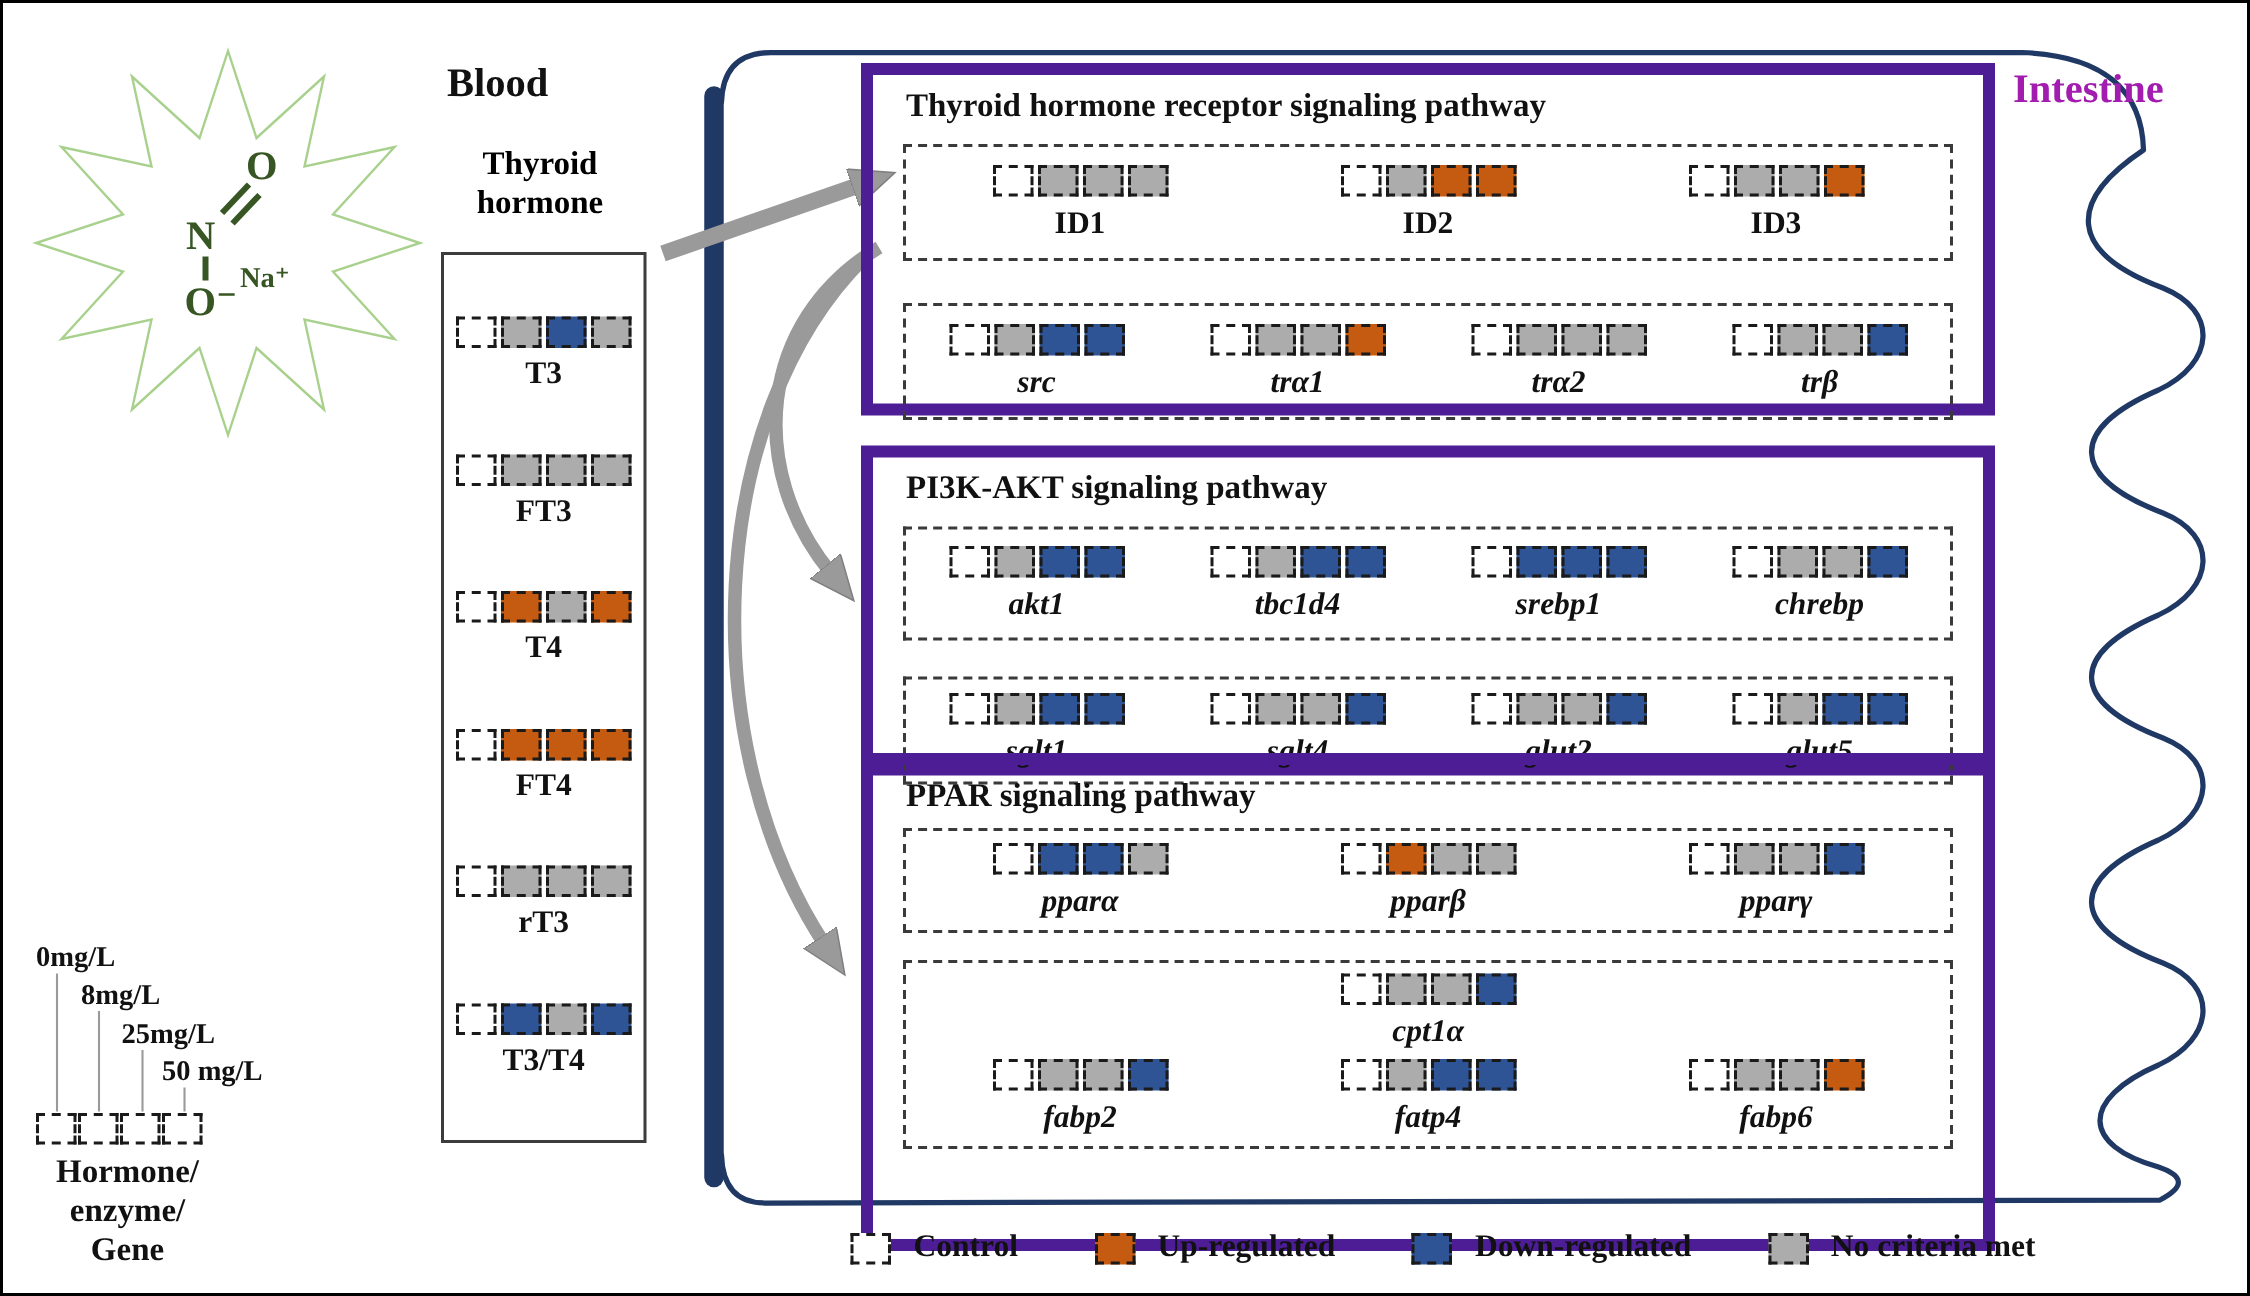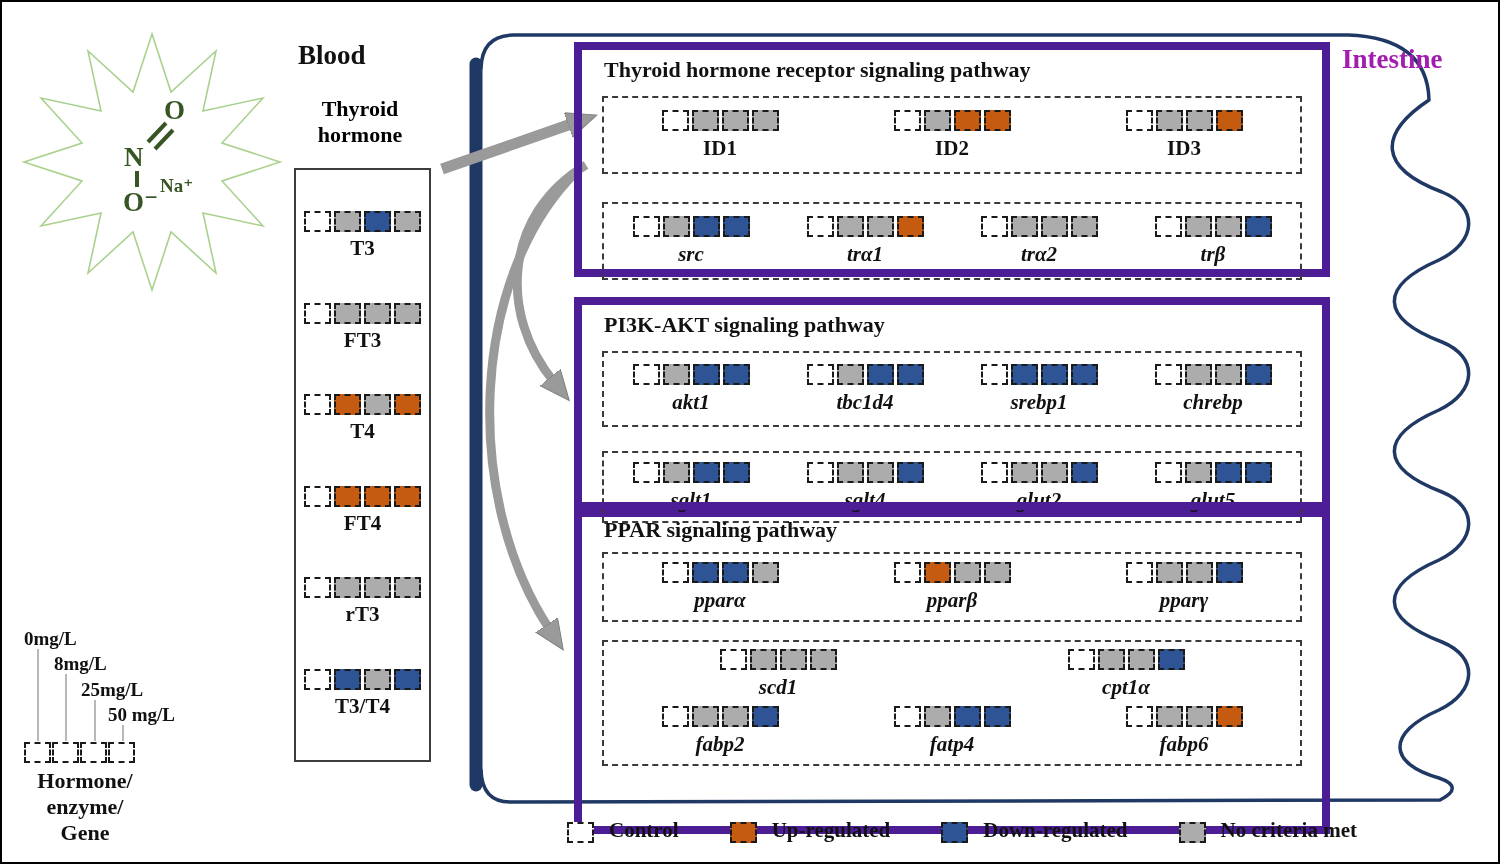--- a/index.html
+++ b/index.html
@@ -366,29 +366,20 @@
         </div>
     </div>
 
     <div class="dashed-row" style="top:130px;height:126px;">
       <div class="gene-row">
           <div class="gene">
             <div class="cells">
               <div class="cell" style="background: rgb(255, 255, 255);"></div>
               <div class="cell" style="background: rgb(172, 172, 172);"></div>
               <div class="cell" style="background: rgb(172, 172, 172);"></div>
-              <div class="cell" style="background: rgb(172, 172, 172);"></div>
-            </div>
-            <div class="glabel">scd1</div>
-          </div>
-          <div class="gene">
-            <div class="cells">
-              <div class="cell" style="background: rgb(255, 255, 255);"></div>
-              <div class="cell" style="background: rgb(172, 172, 172);"></div>
-              <div class="cell" style="background: rgb(172, 172, 172);"></div>
               <div class="cell" style="background: rgb(47, 84, 150);"></div>
             </div>
             <div class="glabel">cpt1α</div>
           </div>
         </div>
       <div class="gene-row">
           <div class="gene">
             <div class="cells">
               <div class="cell" style="background: rgb(255, 255, 255);"></div>
               <div class="cell" style="background: rgb(172, 172, 172);"></div>

